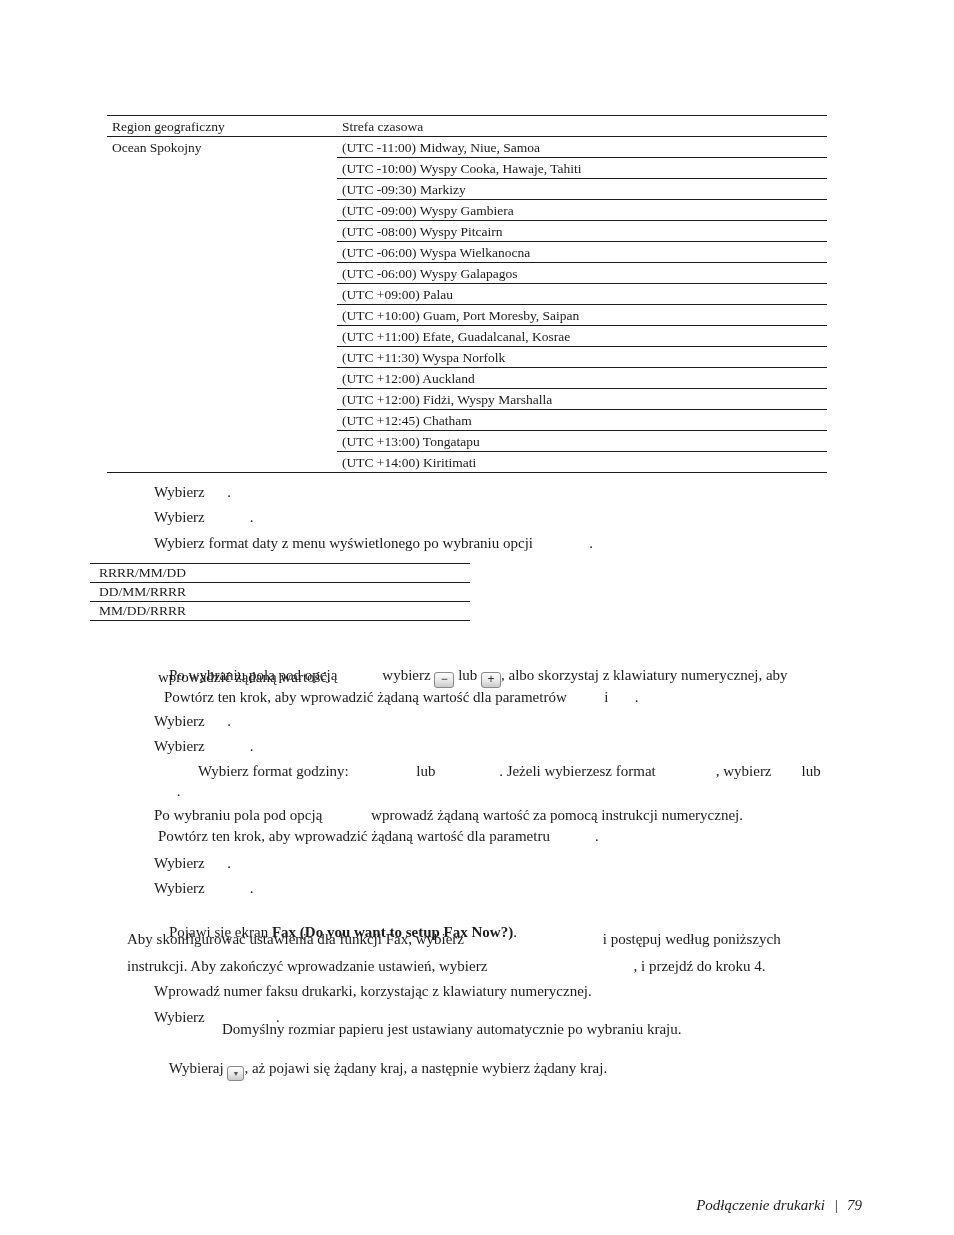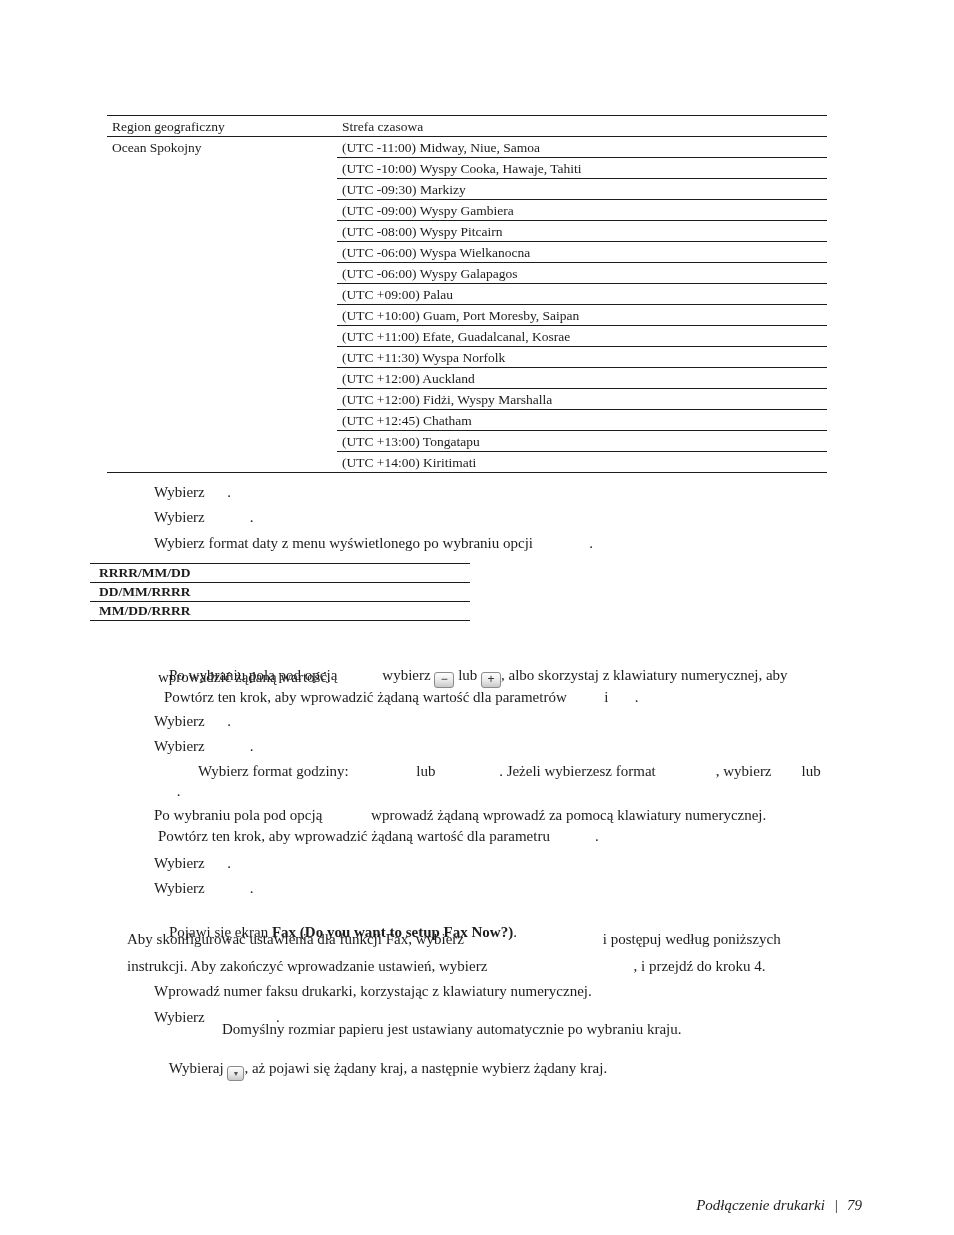--- a/index.html
+++ b/index.html
@@ -18,21 +18,21 @@
   .tz-table td { padding:3px 4px 2px 5px; line-height:15px; vertical-align:top; }
   .tzt-header td { border-top:1px solid #1c1c1c; border-bottom:1px solid #1c1c1c; }
   .region-cell { width:230px; border-bottom:1px solid #1c1c1c; }
   .tz-cell { border-bottom:1px solid #1c1c1c; }
 
   
   .df-table {
     position:absolute; left:90px; top:563px; width:380px;
     border-collapse:collapse; border-bottom:1px solid #1c1c1c; font-size:13.5px;
   }
-  .df-table td { border-top:1px solid #1c1c1c; padding:2px 4px 2px 9px; line-height:14px;font-weight:bold; }
+  .df-table td { border-top:1px solid #1c1c1c; padding:2px 4px 2px 9px; line-height:14px; }
 
   
   .line {
     position:absolute; white-space:pre;
     font-size:15px; line-height:19px; color:#1c1c1c;
   }
   .b { font-weight:bold; }
 
   
   .btn {
@@ -136,21 +136,21 @@
   <div class="line" style="top:647px; left:154px;">
     <span>Po wybraniu pola pod opcją            wybierz </span><span class="btn">−</span><span> lub </span><span class="btn">+</span><span>, albo skorzystaj z klawiatury numerycznej, aby</span>
   </div>
   <div class="line" style="top:668px; left:158px;">wprowadzić żądaną wartość.</div>
 
   <div class="line" style="top:688px; left:155px;margin-left:9px;">Powtórz ten krok, aby wprowadzić żądaną wartość dla parametrów          i       .</div>
   <div class="line" style="top:712px; left:154px;">Wybierz      .</div>
   <div class="line" style="top:737px; left:154px;">Wybierz            .</div>
   <div class="line" style="top:762px; left:154px;margin-left:44px;">Wybierz format godziny:                  lub                 . Jeżeli wybierzesz format                , wybierz        lub</div>
   <div class="line" style="top:782px; left:158px;">     .</div>
-  <div class="line" style="top:806px; left:154px;">Po wybraniu pola pod opcją             wprowadź żądaną wprowadź za pomocą klawiatury numerycznej.</div>
+  <div class="line" style="top:806px; left:154px;">Po wybraniu pola pod opcją             wprowadź żądaną wartość za pomocą instrukcji numerycznej.</div>
   <div class="line" style="top:827px; left:158px;">Powtórz ten krok, aby wprowadzić żądaną wartość dla parametru            .</div>
   <div class="line" style="top:854px; left:154px;">Wybierz      .</div>
   <div class="line" style="top:879px; left:154px;">Wybierz            .</div>
 
   <div class="line" style="top:904px; left:154px;">
     <span>Pojawi się ekran </span><span class="b">Fax (Do you want to setup Fax Now?)</span><span>.</span>
   </div>
 
   <div class="line" style="top:930px; left:127px;">Aby skonfigurować ustawienia dla funkcji Fax, wybierz                                     i postępuj według poniższych</div>
   <div class="line" style="top:935px; left:127px;margin-top:22px;">instrukcji. Aby zakończyć wprowadzanie ustawień, wybierz                                       , i przejdź do kroku 4.</div>

